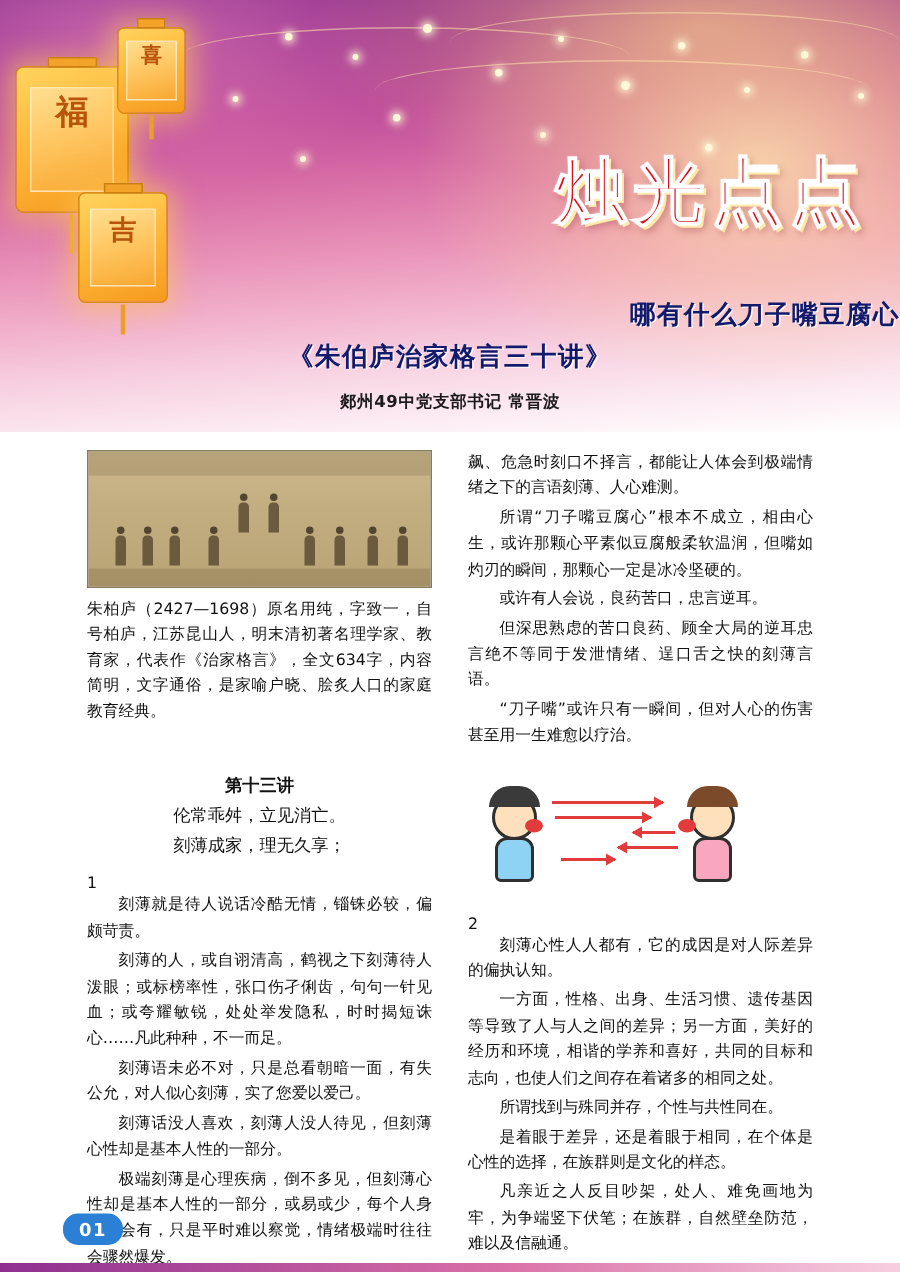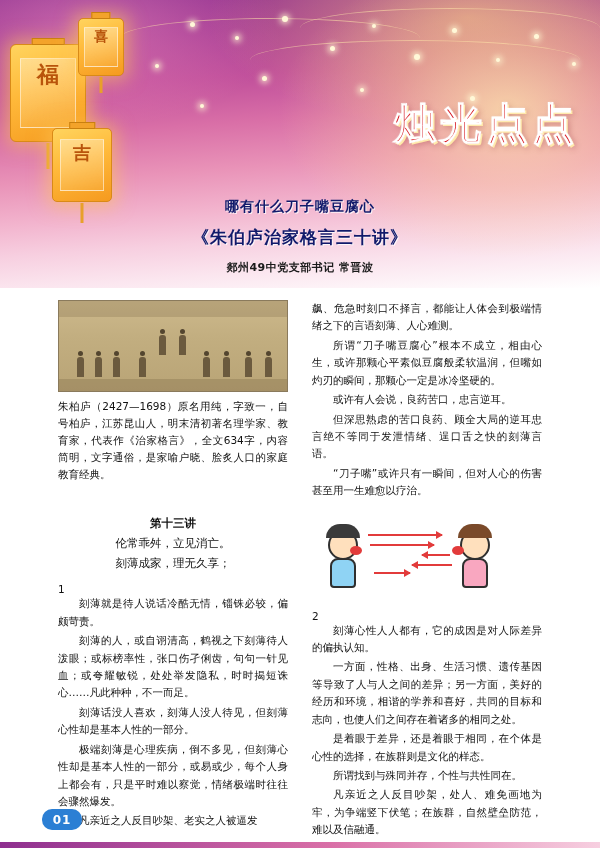--- a/index.html
+++ b/index.html
@@ -77,39 +77,39 @@
     top: -7px;
     width: 44%; height: 7px;
     background: #f3a32a;
     border: 1px solid #c9800f;
   }
 
   
   .main-title {
     position: absolute;
     right: 22px; top: 96px;
-    font-size: 42px;
+    font-size: 48px;
     font-weight: bold;
     letter-spacing: 4px;
     color: #d6121b;
     -webkit-text-stroke: 1px #ffffff;
     text-shadow:
       0 0 2px #fff,
       2px 2px 0 #ffe9a8,
       3px 3px 6px rgba(120,0,30,0.35);
     font-family: "DejaVu Sans", sans-serif;
   }
 
   .sub-title {
     position: absolute;
     left: 0; right: 0; top: 198px;
-    text-align: center;
+    text-align: right;
     color: #111a6b;
     font-weight: bold;
-    font-size: 14px;
+    font-size: 17px;
     letter-spacing: 1px;
     text-shadow: 1px 1px 0 rgba(255,255,255,0.8);
   }
   .sub-title2 {
     position: absolute;
     left: 0; right: 0; top: 226px;
     text-align: center;
     color: #111a6b;
     font-weight: bold;
     font-size: 17px;
@@ -350,20 +350,21 @@
       <div class="chapter">
         <div>第十三讲</div>
         <div class="verse">伦常乖舛，立见消亡。</div>
         <div class="verse">刻薄成家，理无久享；</div>
       </div>
 
       <div class="para-num">1</div>
 
       <p class="body">刻薄就是待人说话冷酷无情，锱铢必较，偏颇苛责。</p>
       <p class="body">刻薄的人，或自诩清高，鹤视之下刻薄待人泼眼；或标榜率性，张口伤孑俐齿，句句一针见血；或夸耀敏锐，处处举发隐私，时时揭短诛心……凡此种种，不一而足。</p>
+      <p class="body">刻薄语未必不对，只是总看朝暗一面，有失公允，对人似心刻薄，实了您爱以爱己。</p>
       <p class="body">刻薄话没人喜欢，刻薄人没人待见，但刻薄心性却是基本人性的一部分。</p>
       <p class="body">极端刻薄是心理疾病，倒不多见，但刻薄心性却是基本人性的一部分，或易或少，每个人身上都会有，只是平时难以察觉，情绪极端时往往会骤然爆发。</p>
       <p class="body">凡亲近之人反目吵架、老实之人被逼发</p>
     </div>
 
     <div class="col">
       <p class="body noindent">飙、危急时刻口不择言，都能让人体会到极端情绪之下的言语刻薄、人心难测。</p>
       <p class="body">所谓“刀子嘴豆腐心”根本不成立，相由心生，或许那颗心平素似豆腐般柔软温润，但嘴如灼刃的瞬间，那颗心一定是冰冷坚硬的。</p>
       <p class="body">或许有人会说，良药苦口，忠言逆耳。</p>
       <p class="body">但深思熟虑的苦口良药、顾全大局的逆耳忠言绝不等同于发泄情绪、逞口舌之快的刻薄言语。</p>
@@ -385,22 +386,22 @@
         <div class="c-arrow" style="left:58px; top:36px; width:64px;"></div>
         <div class="c-arrow left" style="left:110px; top:46px; width:28px;"></div>
         <div class="c-arrow left" style="left:100px; top:56px; width:40px;"></div>
         <div class="c-arrow" style="left:62px; top:64px; width:36px;"></div>
       </div>
 
       <div class="para-num">2</div>
 
       <p class="body">刻薄心性人人都有，它的成因是对人际差异的偏执认知。</p>
       <p class="body">一方面，性格、出身、生活习惯、遗传基因等导致了人与人之间的差异；另一方面，美好的经历和环境，相谐的学养和喜好，共同的目标和志向，也使人们之间存在着诸多的相同之处。</p>
+      <p class="body">所谓找到与殊同并存，个性与共性同在。</p>
       <p class="body">是着眼于差异，还是着眼于相同，在个体是心性的选择，在族群则是文化的样态。</p>
-      <p class="body">所谓找到与殊同并存，个性与共性同在。</p>
       <p class="body">凡亲近之人反目吵架，处人、难免画地为牢，为争端竖下伏笔；在族群，自然壁垒防范，难以及信融通。</p>
       <p class="body">相反，若着眼于相同，个人会广结善缘，聚挽越来越多的同路人；族群则会不断结盟融合，日益壮大，成就更大的族群乃至国家。</p>
     </div>
   </div>
 
   <div class="page-badge">01</div>
   <div class="bottom-rule"></div>
 </div>
 
 </body></html>

